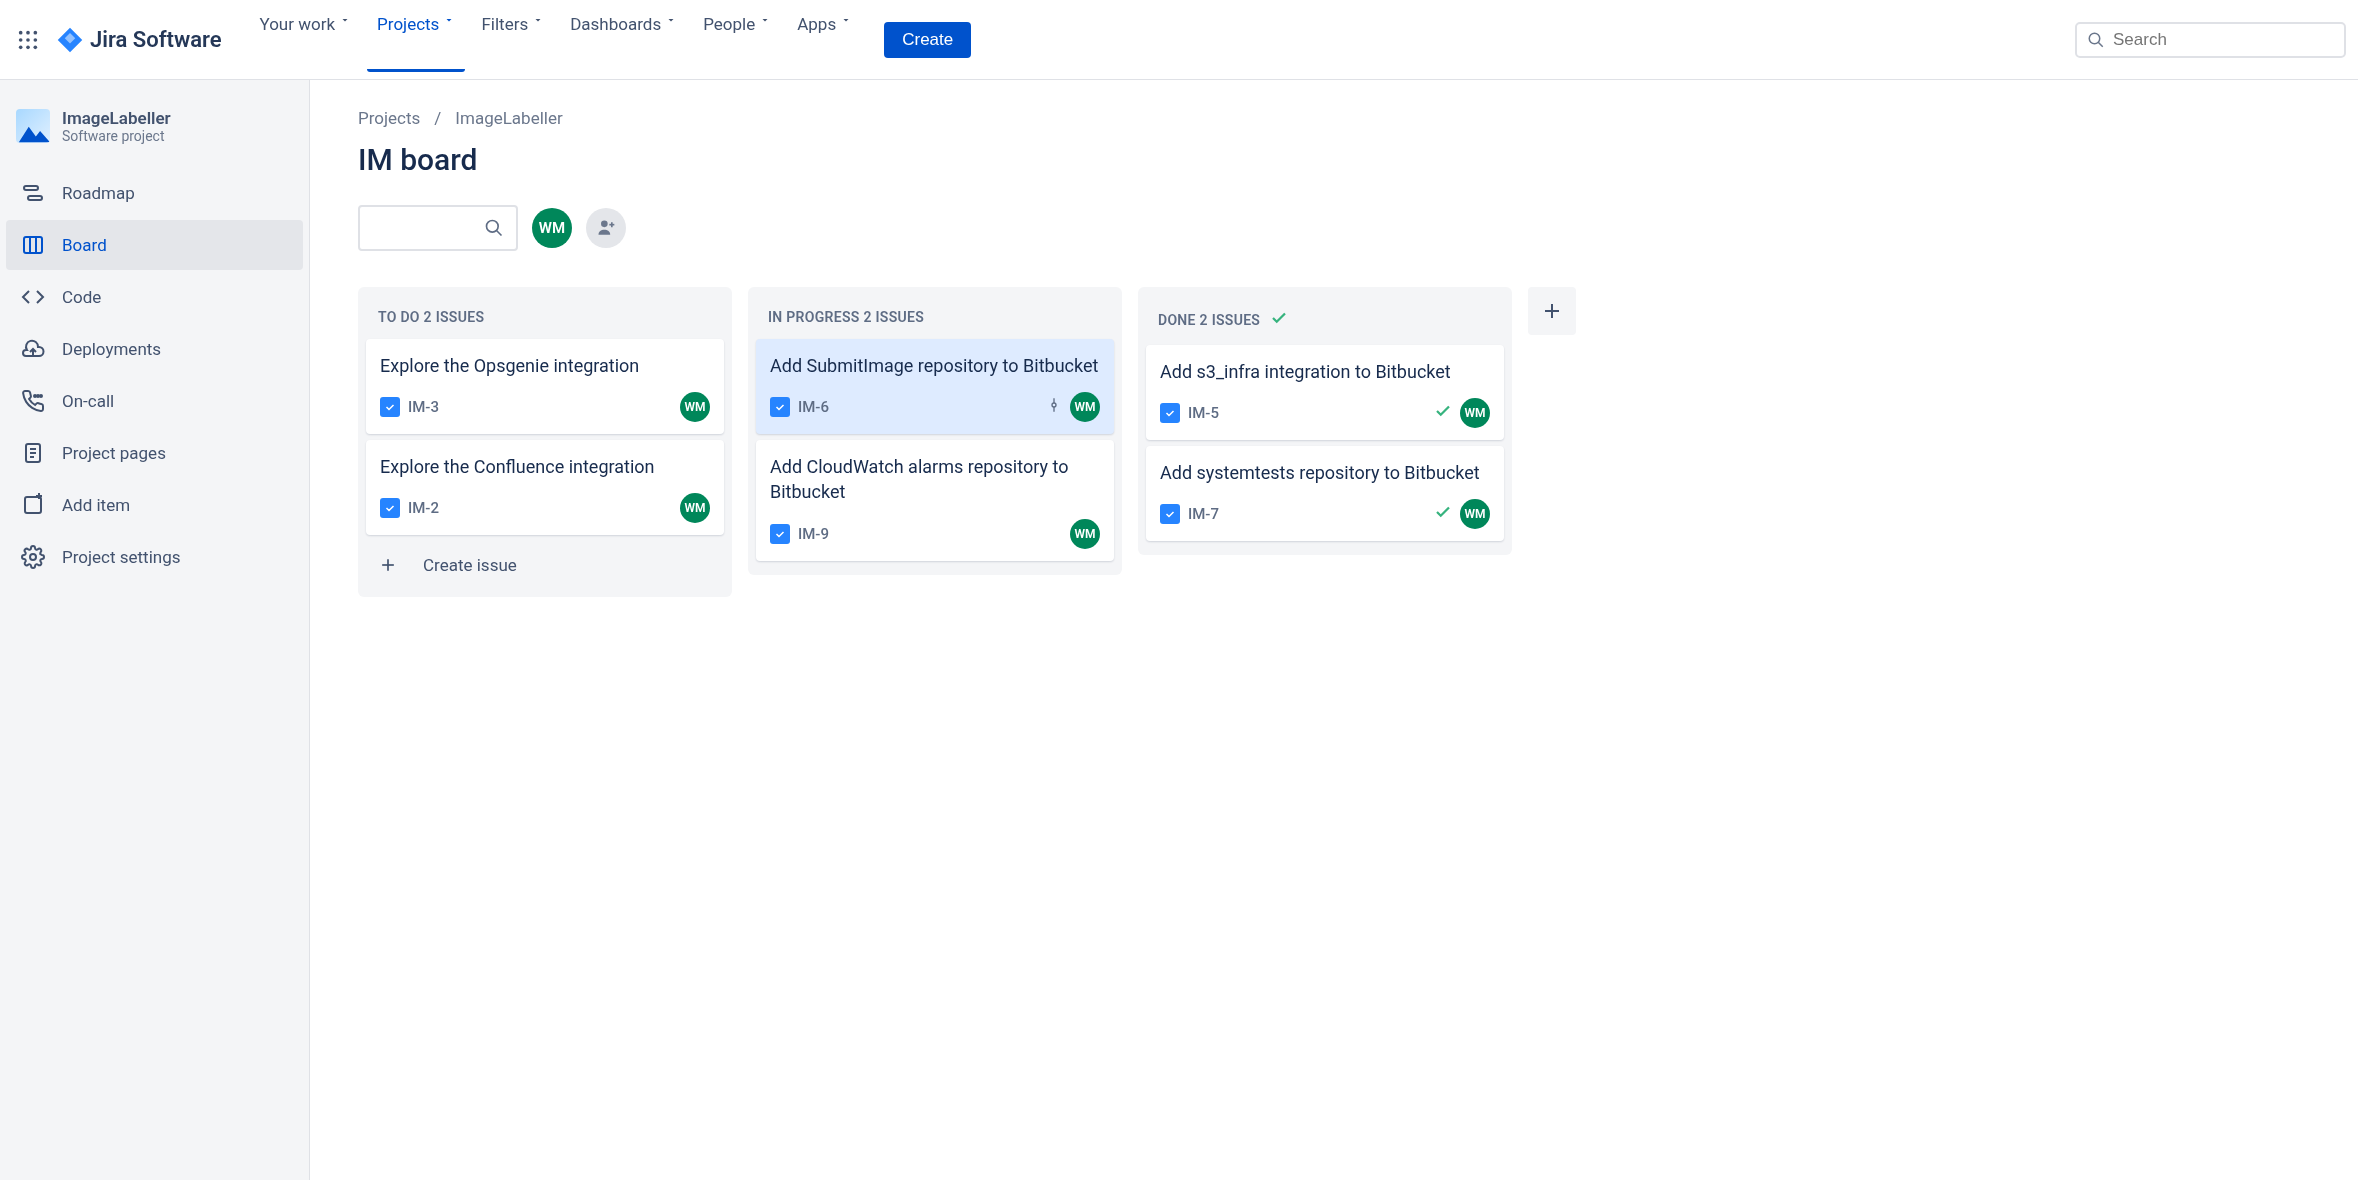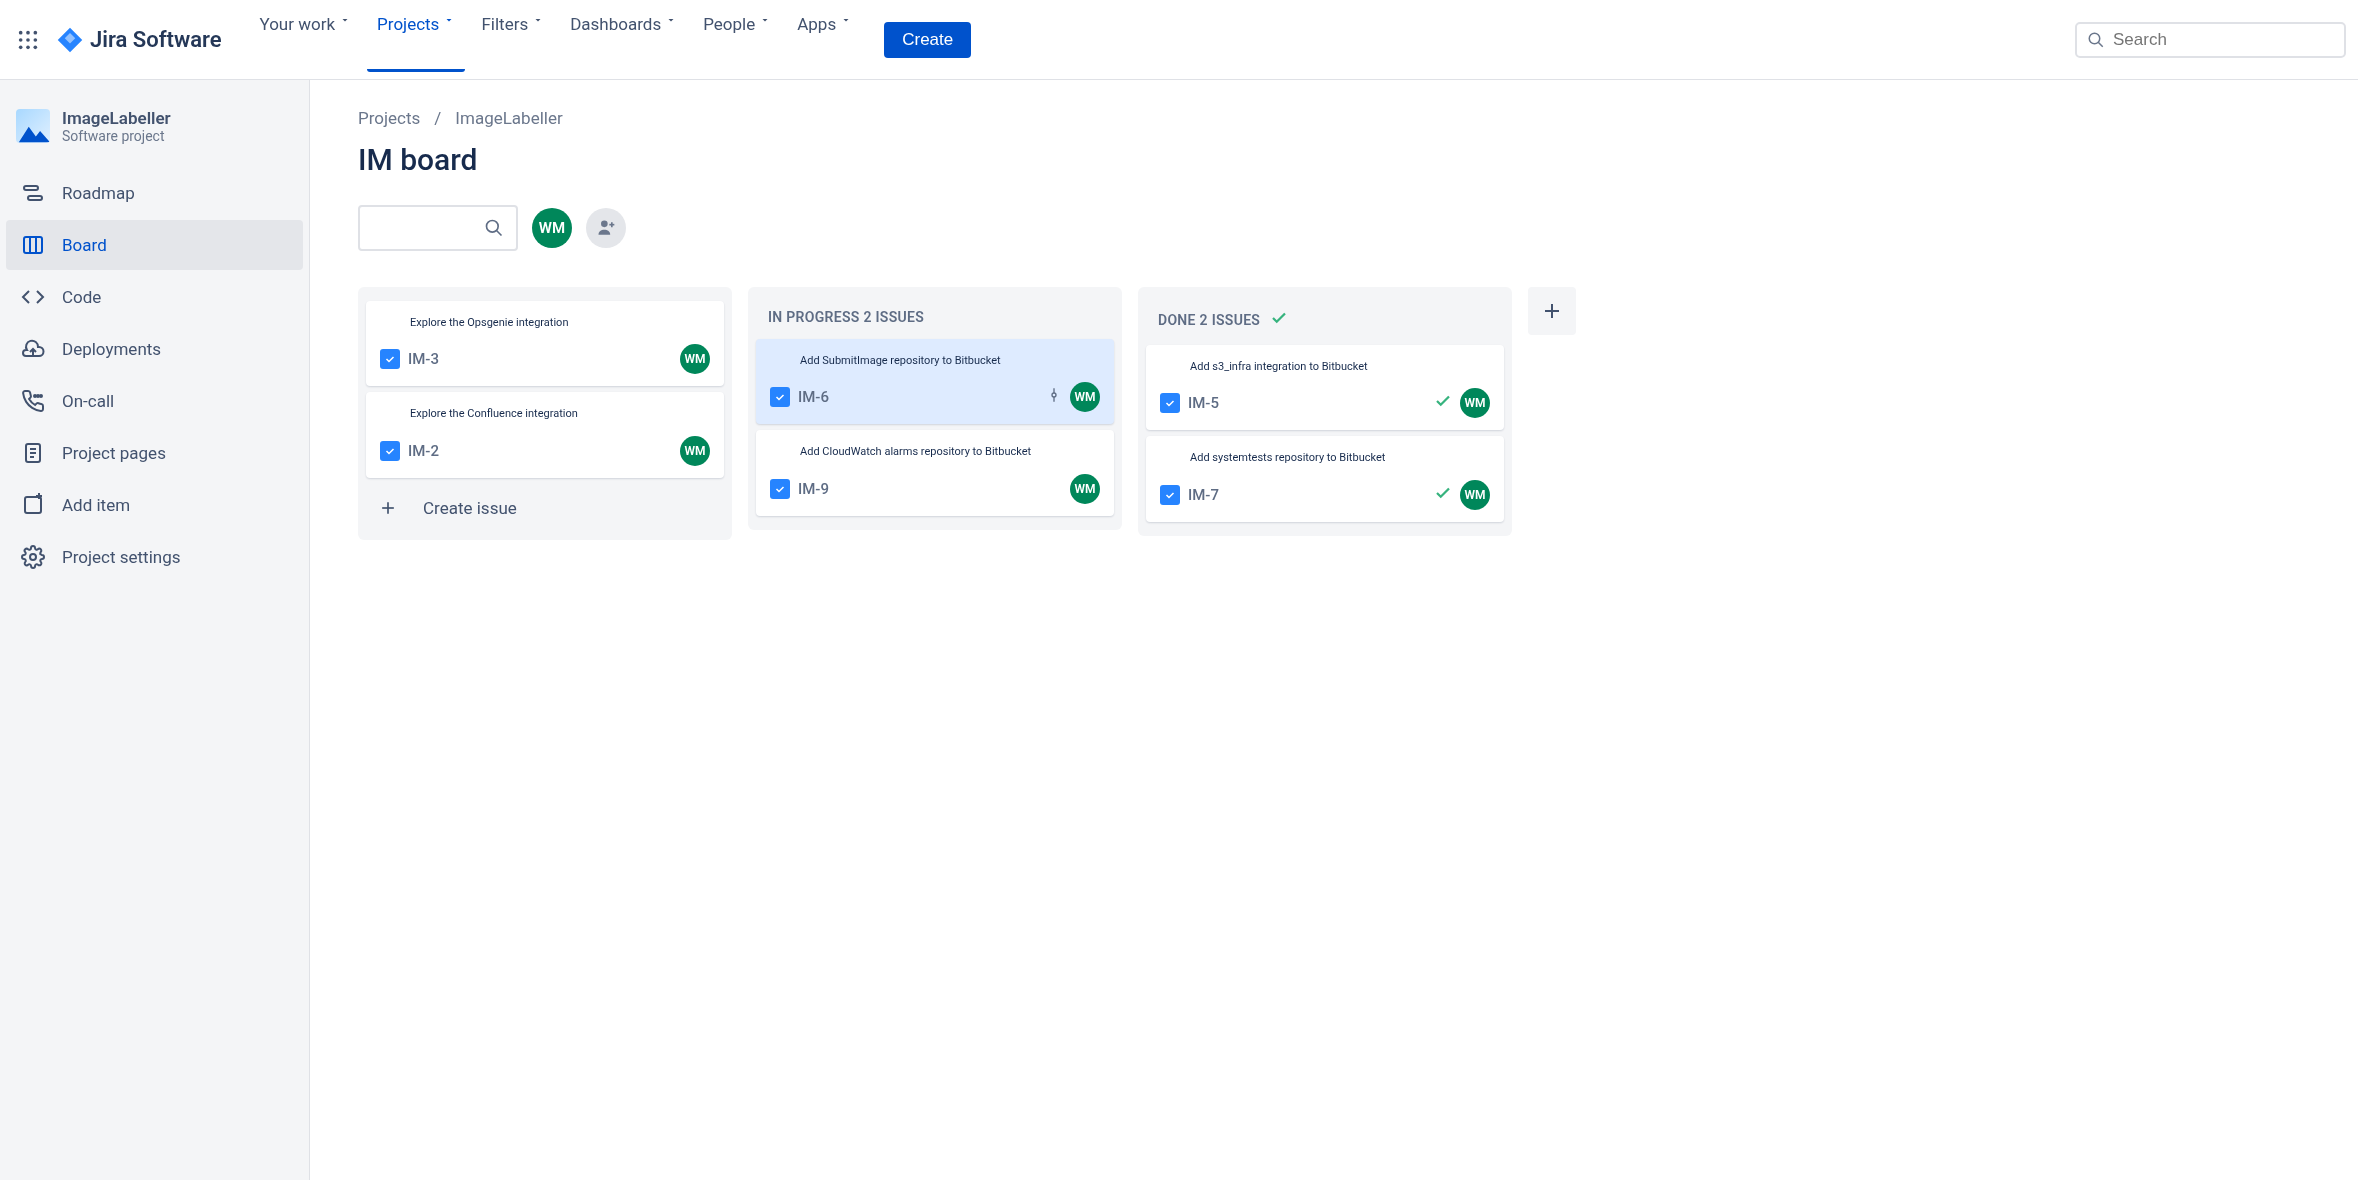--- a/index.html
+++ b/index.html
@@ -45,21 +45,21 @@
 .avatar.add { background: #E4E6EA; color:#6B778C; }
 
 
 .board { display: flex; gap: 16px; align-items: flex-start; }
 .col { width: 374px; background: #F4F5F7; border-radius: 6px; padding: 14px 8px 8px 8px; flex-shrink:0; }
 .col-head { display: flex; align-items: center; gap: 10px; padding: 8px 12px 14px 12px; }
 .col-title { font-size: 14px; font-weight: 600; color: #5E6C84; letter-spacing: 0.3px; }
 .col-check { color: #36B37E; }
 .card { background: #fff; border-radius: 4px; box-shadow: 0 1px 2px rgba(9,30,66,0.15); padding: 14px 14px 12px 14px; margin-bottom: 6px; cursor: pointer; }
 .card.highlight { background: #DEEBFF; }
-.card-title { font-size: 11px; color: #172B4D; line-height: 1.4; margin-bottom: 14px; margin-left: 30px; }
+.card-title { font-size: 18px; color: #172B4D; line-height: 1.4; margin-bottom: 14px; }
 .card-footer { display: flex; align-items: center; gap: 8px; }
 .task-icon { width: 20px; height: 20px; background: #2684FF; border-radius: 3px; display:flex;align-items:center;justify-content:center; }
 .task-icon svg { width:12px; height:12px; }
 .issue-key { font-size: 15px; font-weight: 500; color: #5E6C84; }
 .card-footer .grow { flex:1; }
 .mini-avatar { width: 30px; height: 30px; border-radius: 50%; background:#00875A; color:#fff; font-size:12px; font-weight:600; display:flex;align-items:center;justify-content:center; }
 .done-check { color:#36B37E; }
 .create-issue-btn { display:flex; align-items:center; gap:25px; padding: 14px 12px; font-size:17px; color:#42526E; cursor:pointer; border-radius:4px; }
 .add-col-btn { width:48px; height:48px; background:#F4F5F7; border-radius:4px; display:flex; align-items:center; justify-content:center; cursor:pointer; flex-shrink:0; }
 .commit-icon { color:#5E6C84; }
@@ -255,20 +255,23 @@
             <circle cx="10" cy="7" r="4"></circle>
             <path d="M3 20c0-4 3-6 7-6s7 2 7 6"></path>
             <line x1="19" y1="5" x2="19" y2="11" stroke="#6B778C" stroke-width="2"></line>
             <line x1="16" y1="8" x2="22" y2="8" stroke="#6B778C" stroke-width="2"></line>
           </svg>
       </div>
     </div>
 
     <div class="board" id="board">
         <div class="col">
+          <div class="col-head">
+            <span class="col-title">TO DO 2 ISSUES</span>
+          </div>
           <div class="card">
             <div class="card-title">Explore the Opsgenie integration</div>
             <div class="card-footer">
               <span class="task-icon">
                 <svg viewBox="0 0 24 24" fill="none" stroke="#fff" stroke-width="3">
                   <polyline points="5 12 10 17 19 8"></polyline>
                 </svg>
               </span>
               <span class="issue-key">IM-3</span>
               <span class="grow"></span>

